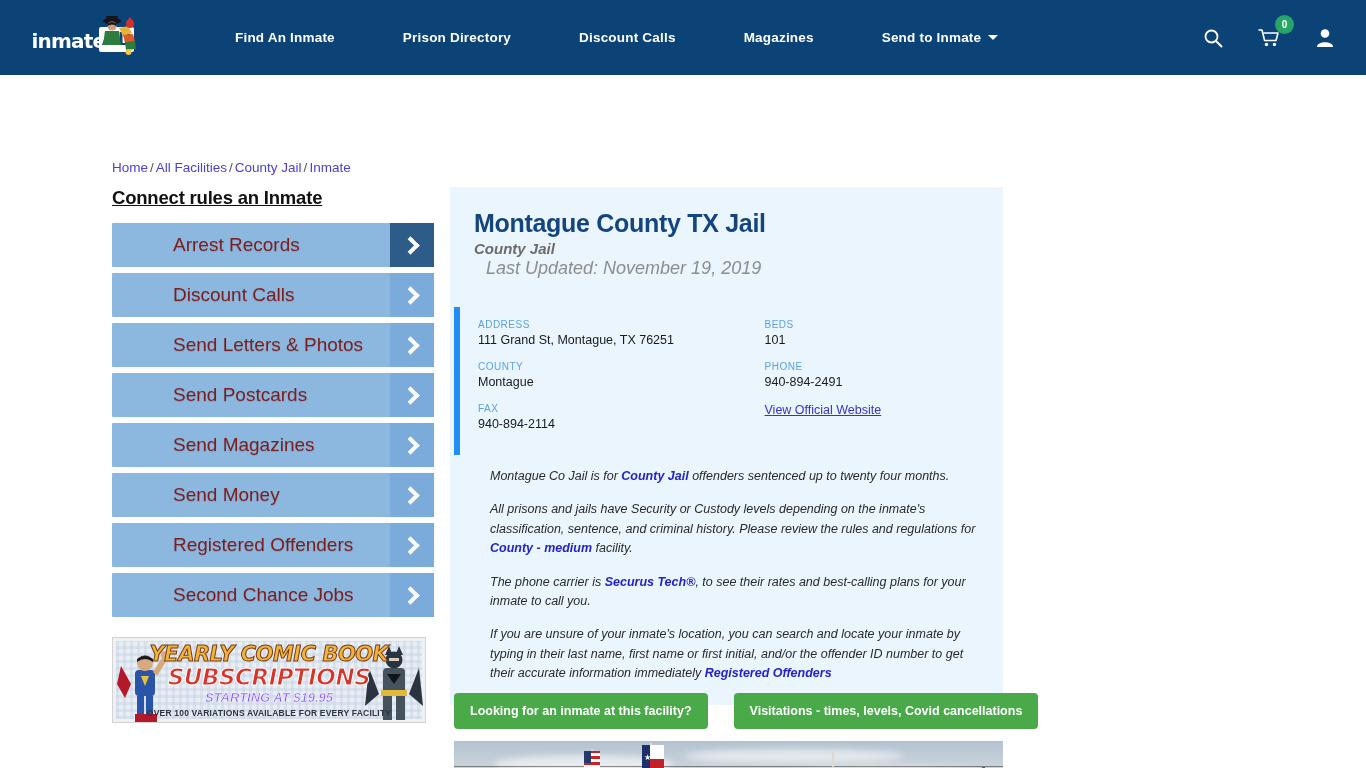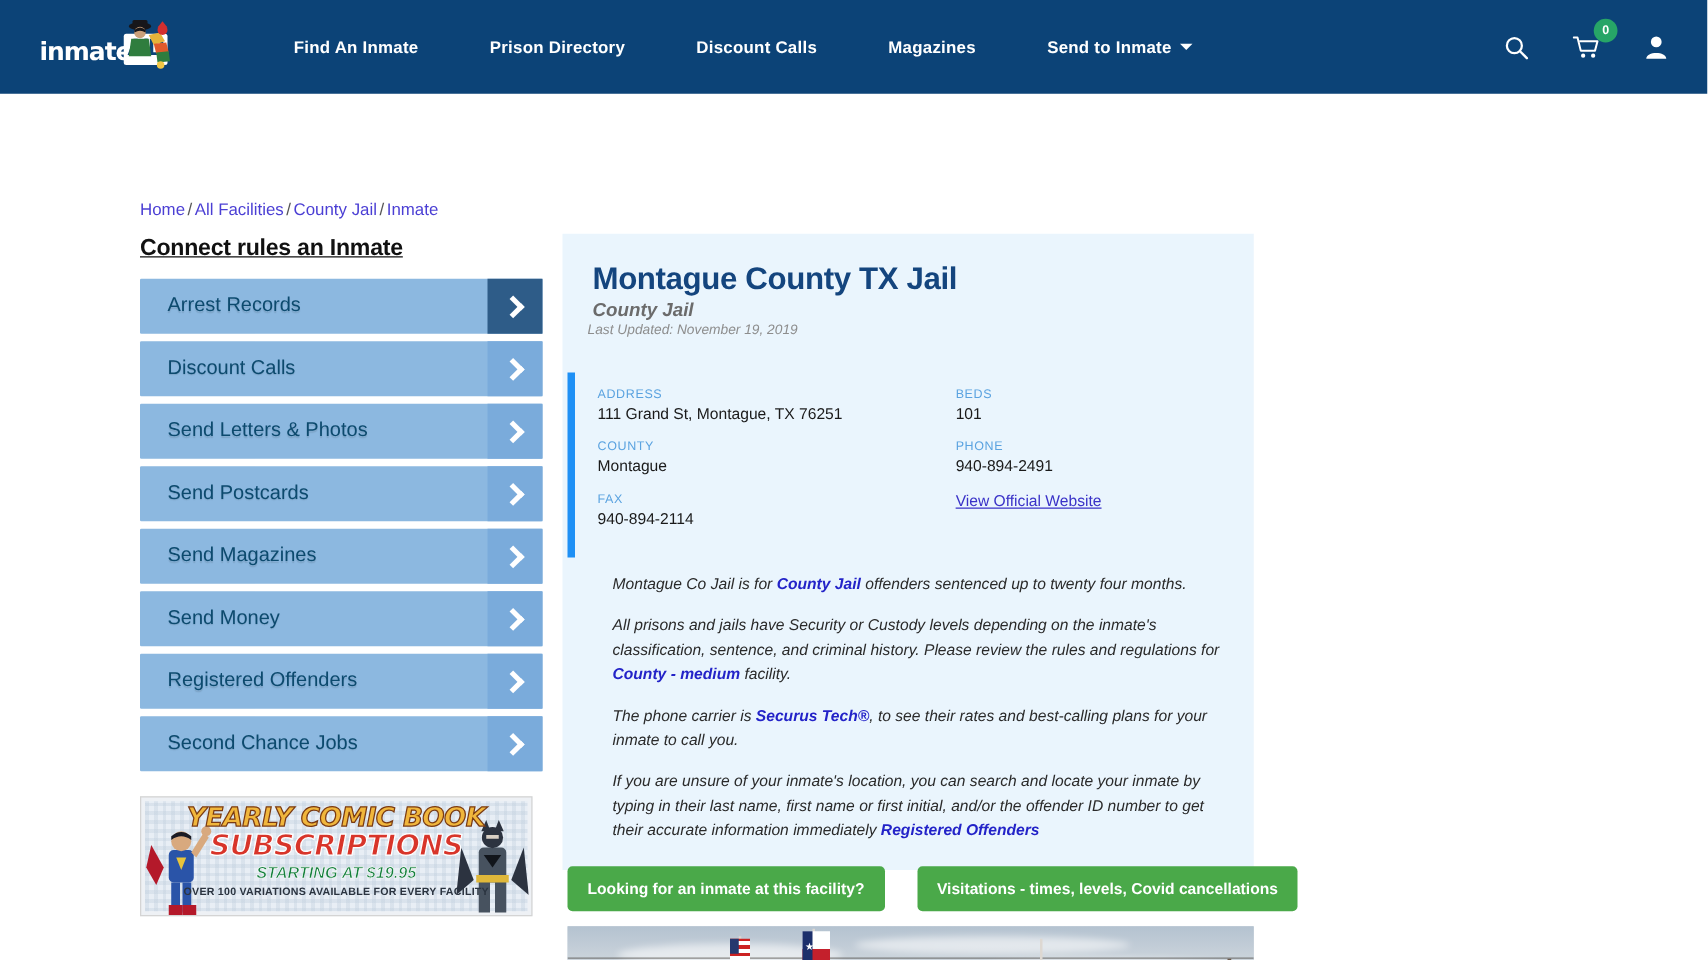--- a/index.html
+++ b/index.html
@@ -56,21 +56,21 @@
   .logo-figure {
     position: absolute;
     left: 60px; top: 0px;
     width: 46px; height: 46px;
   }
 
   .nav-links {
     display: flex;
     align-items: center;
     flex: 1;
-    gap: 5px;
+    gap: 16px;
     margin-left: 24px;
   }
   .nav-link {
     color: #ffffff;
     font-size: 13.5px;
     font-weight: bold;
     text-decoration: none;
     padding: 10px 26px;
     white-space: nowrap;
     letter-spacing: 0.2px;
@@ -150,25 +150,26 @@
     position: relative;
     height: 44px;
     background: #8cb8e0;
     margin-bottom: 6px;
     display: flex;
     align-items: center;
     cursor: pointer;
     border-radius: 1px;
   }
   .side-btn .label {
-    color: #0c4a6e;
-    font-size: 16px;
+    color: #7f1d1d;
+    font-size: 19px;
     padding-left: 22px;
     font-weight: normal;
     text-shadow: 0 1px 1px rgba(0,0,0,0.12);
+    margin-left: 39px;
   }
   .side-btn .arrow-box {
     position: absolute;
     right: 0; top: 0;
     width: 44px; height: 44px;
     background: #7aabdb;
     display: flex;
     align-items: center;
     justify-content: center;
   }
@@ -179,21 +180,21 @@
     border-top: 4px solid #ffffff;
     transform: rotate(45deg);
     margin-left: -4px;
   }
 
   
   .ad-banner {
     position: relative;
     margin-top: 20px;
     width: 314px;
-    height: 96px;
+    height: 86px;
     border: 1px solid #d4d4d4;
     background: #eef1f5;
     overflow: hidden;
     cursor: pointer;
   }
   .ad-inner {
     position: absolute;
     inset: 3px;
     background:
       repeating-linear-gradient(0deg, rgba(190,205,220,.35) 0 3px, transparent 3px 7px),
@@ -224,21 +225,21 @@
     -webkit-text-stroke: 1px #ffffff;
     letter-spacing: -0.5px;
   }
   .ad-l3 {
     position: absolute;
     top: 52px; left: 0; right: 0;
     text-align: center;
     font-size: 13px;
     font-weight: bold;
     font-style: italic;
-    color: #15803d;
+    color: #8b5cf6;
     -webkit-text-stroke: 0.5px #ffffff;
   }
   .ad-l4 {
     position: absolute;
     top: 70px; left: 0; right: 0;
     text-align: center;
     font-size: 8.5px;
     font-weight: bold;
     color: #2b3440;
     letter-spacing: 0.2px;
@@ -262,24 +263,24 @@
     letter-spacing: -0.3px;
   }
   .facility-sub {
     font-size: 15px;
     font-weight: bold;
     font-style: italic;
     color: #6b6b6b;
     margin: 0 0 1px 24px;
   }
   .facility-updated {
-    font-size: 11px;
+    font-size: 18px;
     font-style: italic;
     color: #8d8d8d;
-    margin: 0 0 0 20px;
+    margin: 0 0 0 36px;
   }
 
   .info-block {
     margin: 28px 0 0 4px;
     border-left: 6px solid #1e90f5;
     padding: 12px 0 10px 18px;
     display: flex;
   }
   .info-col { width: 50%; }
   .info-col.right { padding-left: 24px; }

